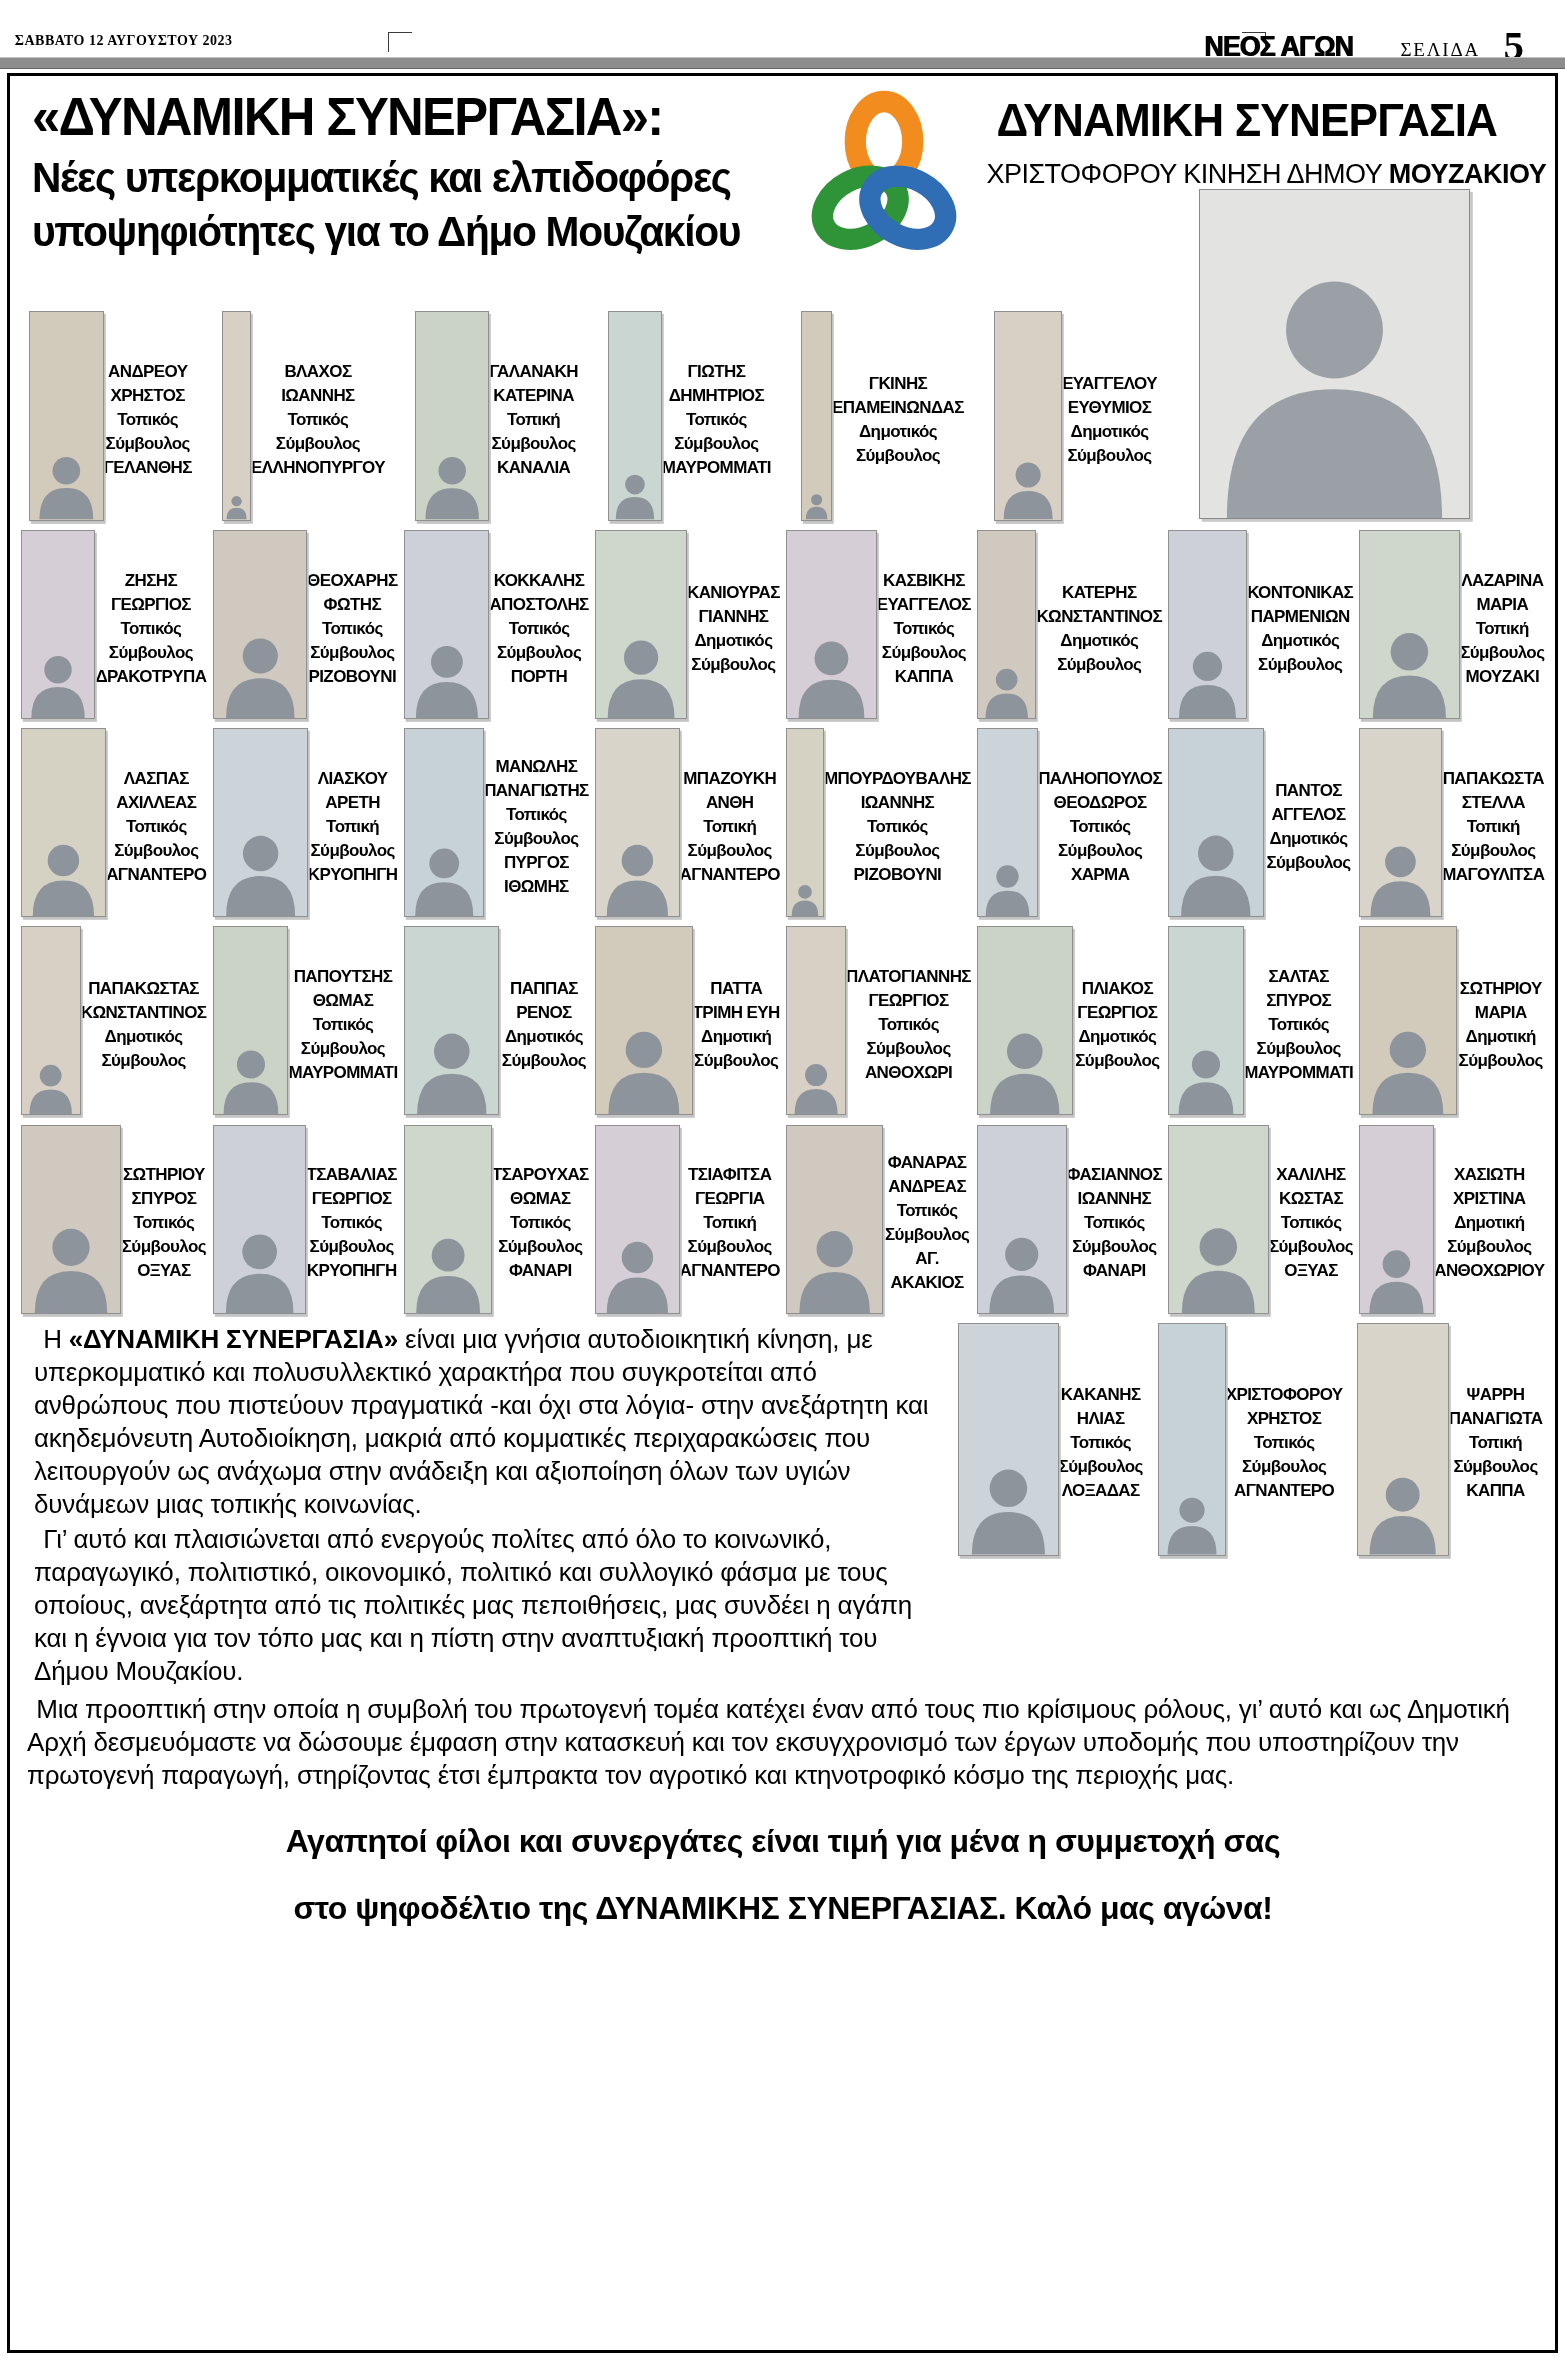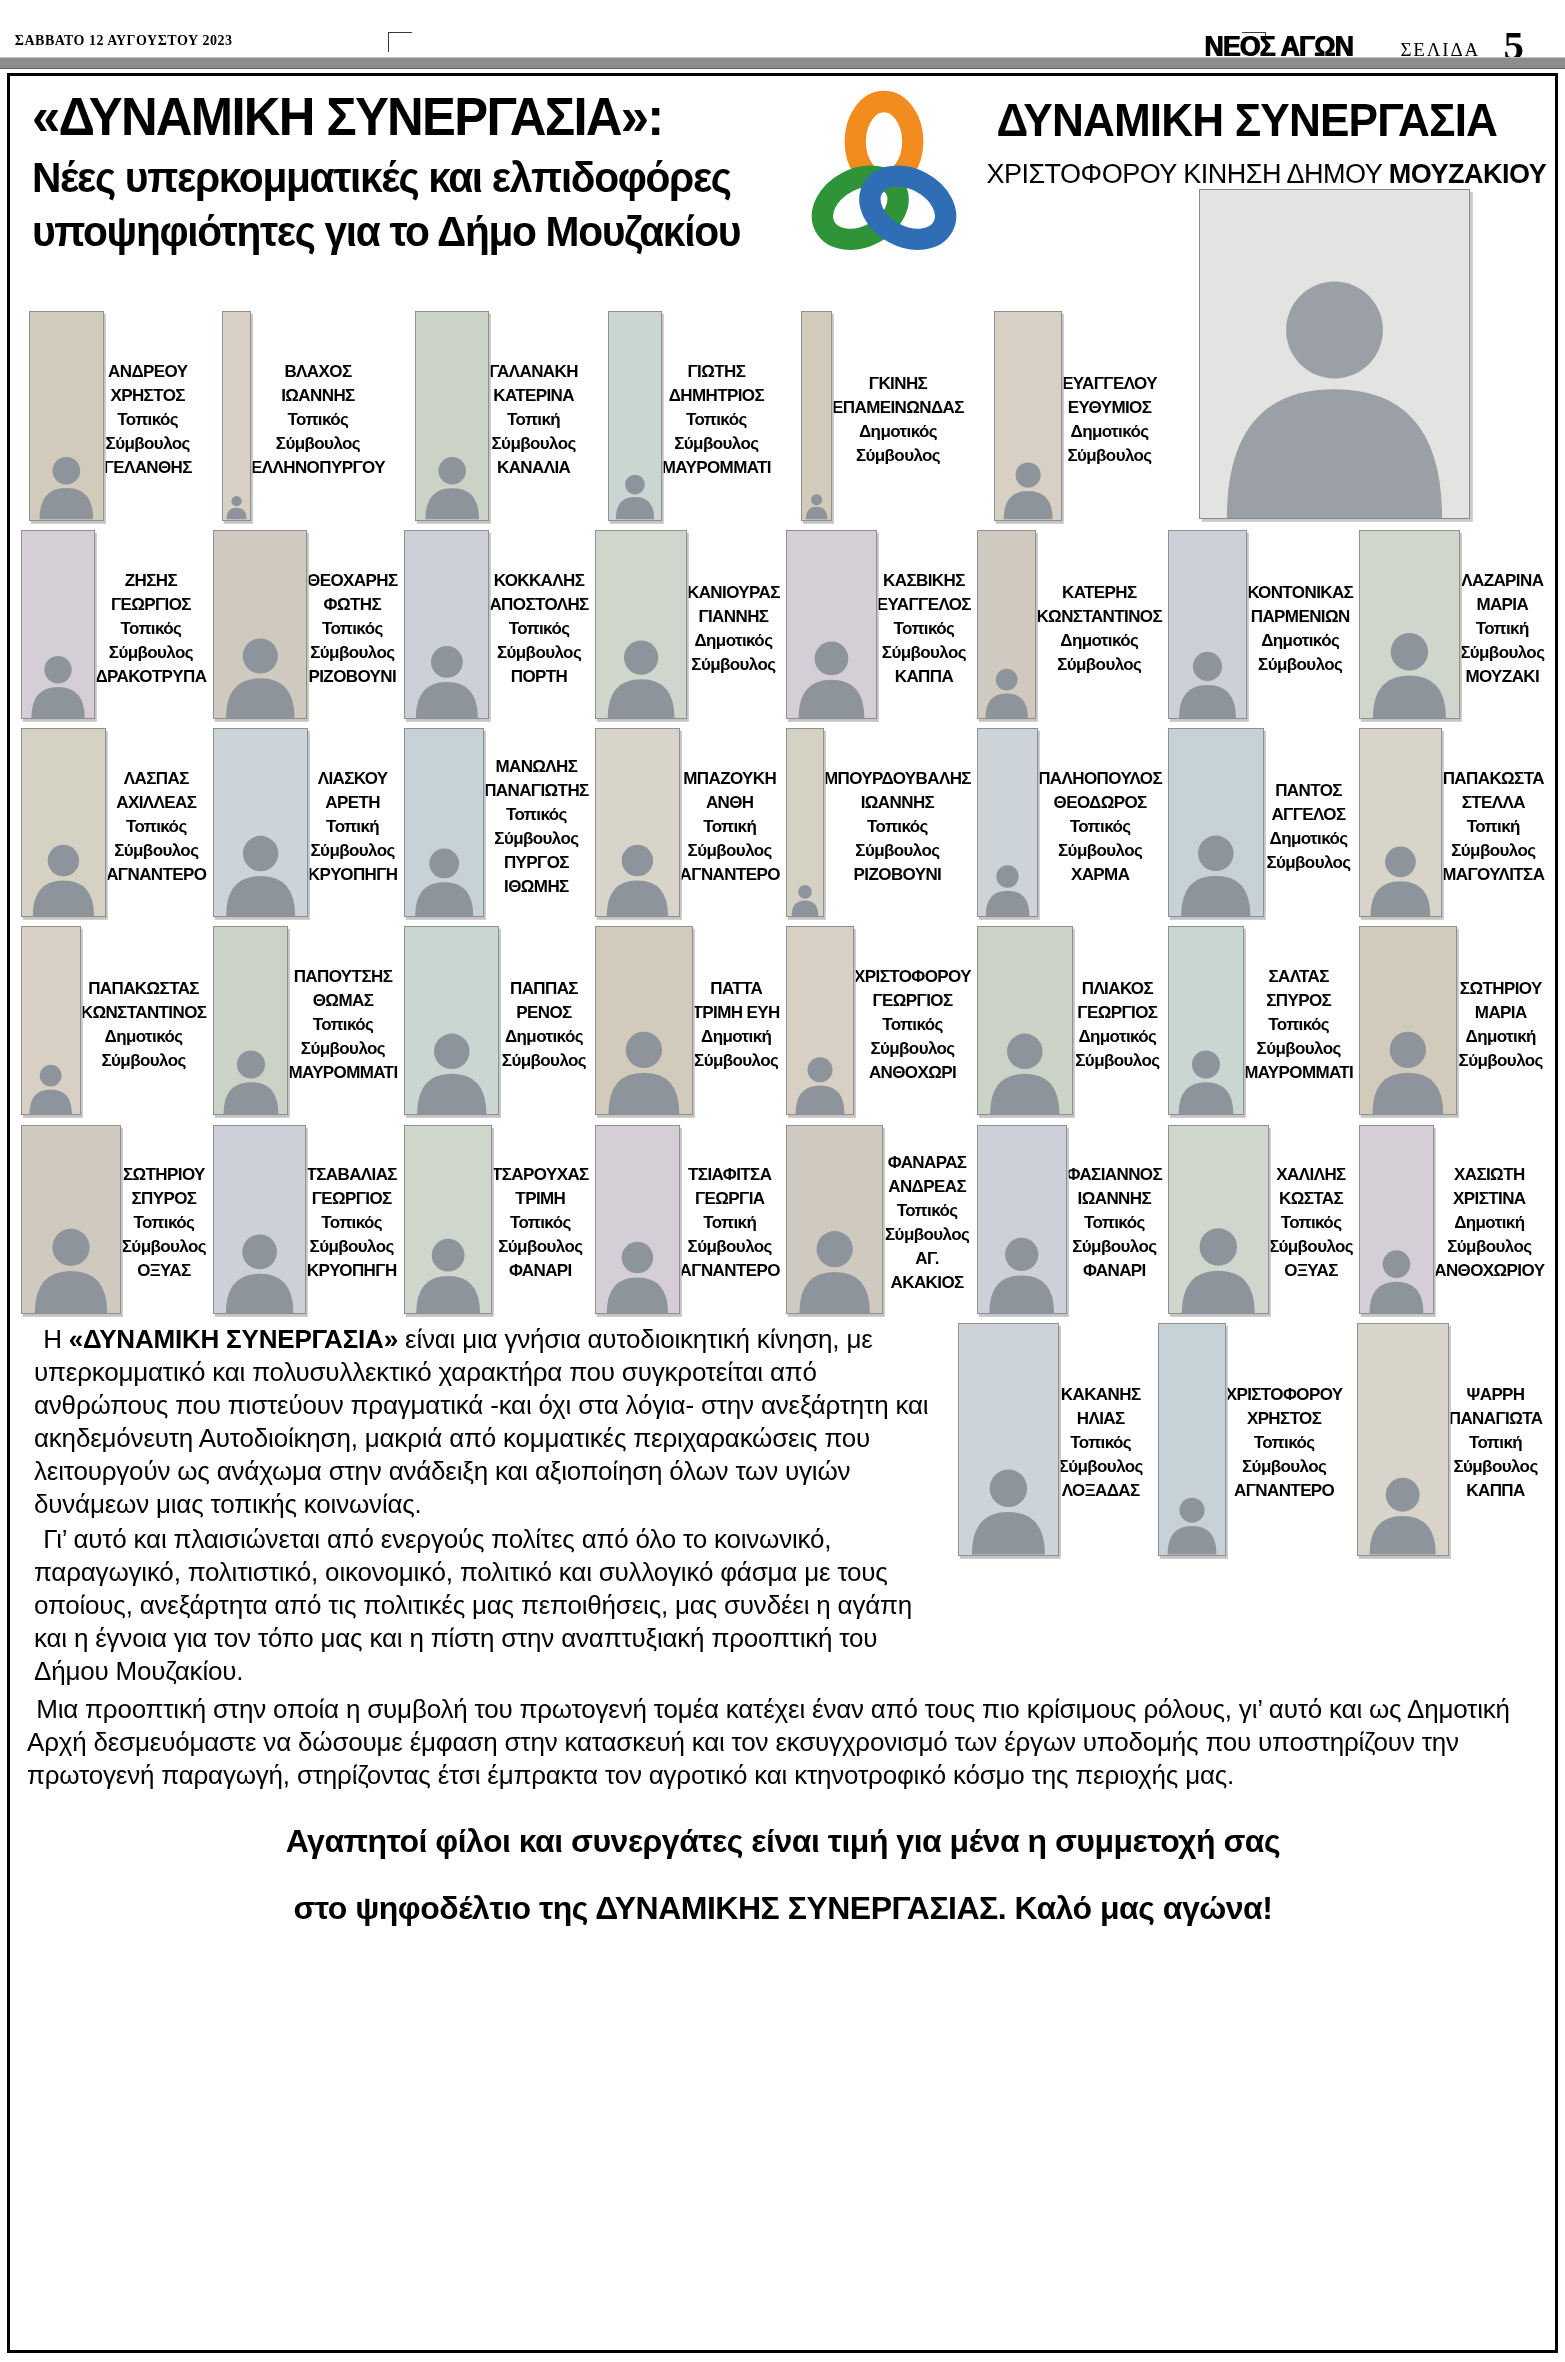--- a/index.html
+++ b/index.html
@@ -474,21 +474,21 @@
     </figcaption>
   </figure>
         <figure class="cand">
     <div class="photo" style="background-color: rgb(217, 208, 197);">
       <svg viewBox="0 0 100 100" preserveAspectRatio="xMidYMax meet">
         <circle cx="50" cy="33" r="19"></circle>
         <path d="M13 100 Q13 57 50 57 Q87 57 87 100 Z"></path>
       </svg>
     </div>
     <figcaption class="cap">
-      <div>ΧΡΙΣΤΟΦΟΡΟΥ ΓΕΩΡΓΙΟΣ</div>
+      <div>ΠΛΑΤΟΓΙΑΝΝΗΣ ΓΕΩΡΓΙΟΣ</div>
       <div>Τοπικός Σύμβουλος</div>
       <div>ΑΝΘΟΧΩΡΙ</div>
     </figcaption>
   </figure>
         <figure class="cand">
     <div class="photo" style="background-color: rgb(203, 211, 198);">
       <svg viewBox="0 0 100 100" preserveAspectRatio="xMidYMax meet">
         <circle cx="50" cy="33" r="19"></circle>
         <path d="M13 100 Q13 57 50 57 Q87 57 87 100 Z"></path>
       </svg>
@@ -554,21 +554,21 @@
     </figcaption>
   </figure>
         <figure class="cand">
     <div class="photo" style="background-color: rgb(207, 214, 204);">
       <svg viewBox="0 0 100 100" preserveAspectRatio="xMidYMax meet">
         <circle cx="50" cy="33" r="19"></circle>
         <path d="M13 100 Q13 57 50 57 Q87 57 87 100 Z"></path>
       </svg>
     </div>
     <figcaption class="cap">
-      <div>ΤΣΑΡΟΥΧΑΣ ΤΡΙΜΗ</div>
+      <div>ΤΣΑΡΟΥΧΑΣ ΘΩΜΑΣ</div>
       <div>Τοπικός Σύμβουλος</div>
       <div>ΦΑΝΑΡΙ</div>
     </figcaption>
   </figure>
         <figure class="cand">
     <div class="photo" style="background-color: rgb(214, 206, 214);">
       <svg viewBox="0 0 100 100" preserveAspectRatio="xMidYMax meet">
         <circle cx="50" cy="33" r="19"></circle>
         <path d="M13 100 Q13 57 50 57 Q87 57 87 100 Z"></path>
       </svg>

